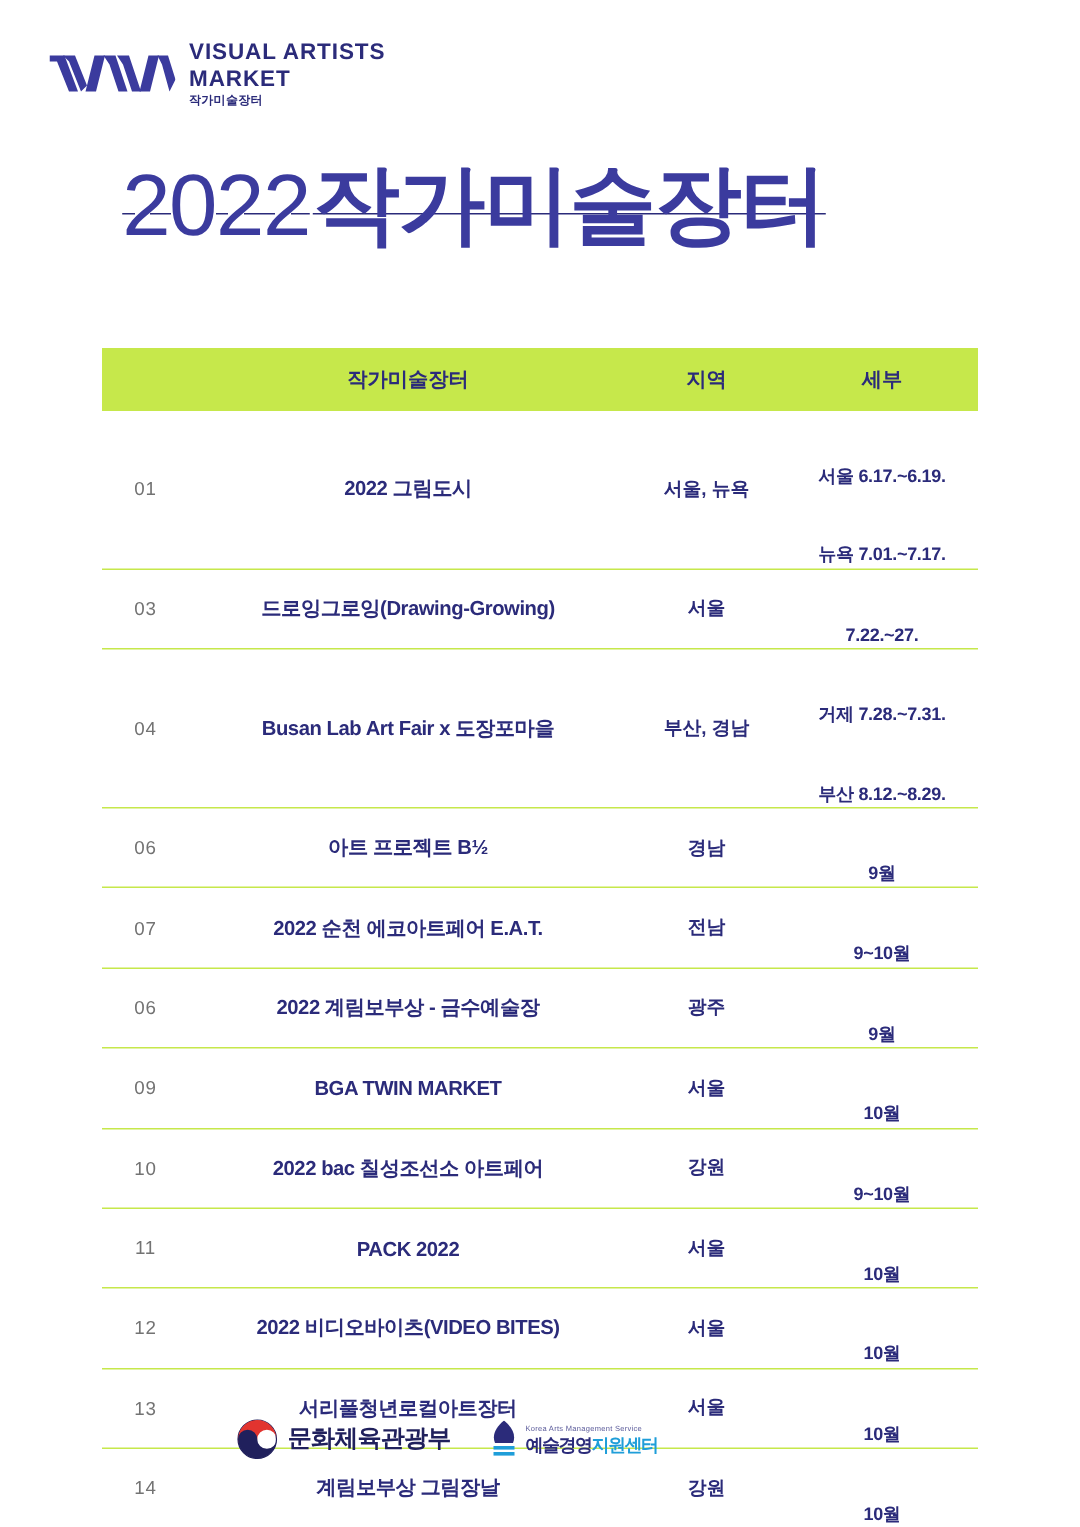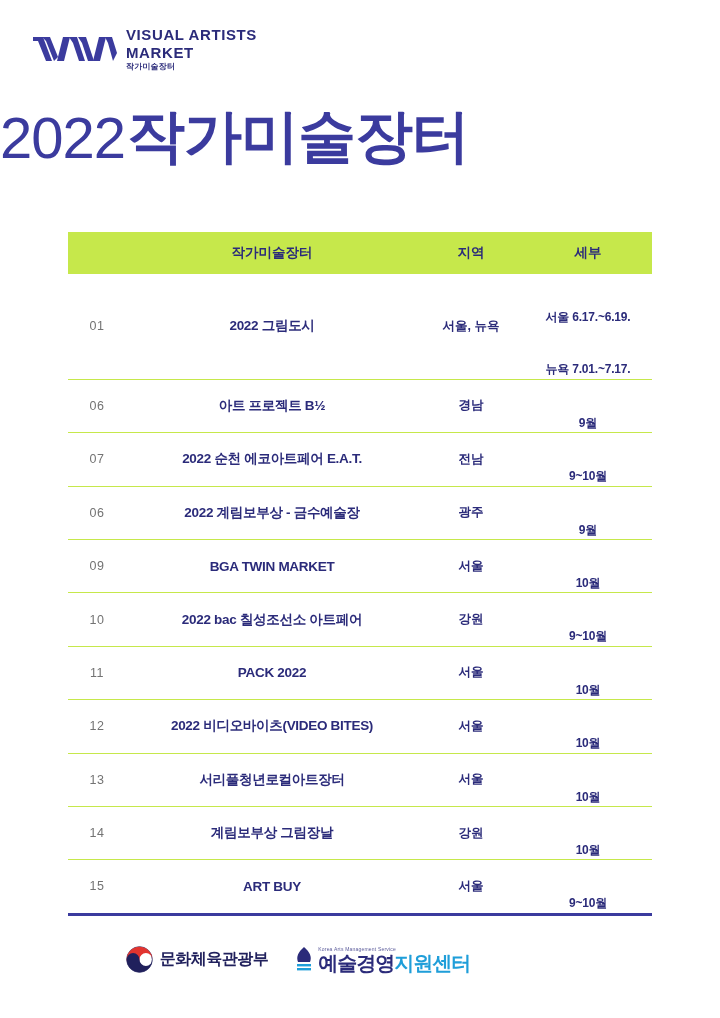--- a/index.html
+++ b/index.html
@@ -48,21 +48,23 @@
     color: #2b2b7a;
     margin-top: 1px;
   }
 
   
   .title {
     position: absolute;
     left: 0;
     top: 98px;
     width: 632px;
+    text-align: center;
     white-space: nowrap;
+    text-decoration: underline;
   }
   .title .year {
     font-size: 58px;
     font-weight: 300;
     color: #3b3b9e;
     letter-spacing: -1px;
     vertical-align: middle;
   }
   .title .name {
     font-size: 58px;
@@ -181,21 +183,21 @@
     line-height: 1.0;
   }
   .kams-txt .k-en {
     font-size: 5px;
     color: #5b5b9a;
     letter-spacing: 0.2px;
     display: block;
     margin-bottom: 1px;
   }
   .kams-txt .k-ko {
-    font-size: 20px;
+    font-size: 12px;
     font-weight: bold;
     letter-spacing: -1px;
     display: block;
   }
   .kams-txt .k-ko .a { color: #2b2b7a; }
   .kams-txt .k-ko .b { color: #1f9ed9; }
 </style>
 </head>
 <body>
 
@@ -239,20 +241,37 @@
       </tr>
     </thead>
     <tbody>
         <tr>
           <td class="num">01</td>
           <td class="name">2022 그림도시</td>
           <td class="region">서울, 뉴욕</td>
           <td class="detail">
             <span class="dl">서울 6.17.~6.19.</span>
             <span class="dl">뉴욕 7.01.~7.17.</span>
+          </td>
+        </tr>
+        <tr>
+          <td class="num">03</td>
+          <td class="name">드로잉그로잉(Drawing-Growing)</td>
+          <td class="region">서울</td>
+          <td class="detail">
+            <span class="dl">7.22.~27.</span>
+          </td>
+        </tr>
+        <tr>
+          <td class="num">04</td>
+          <td class="name">Busan Lab Art Fair x 도장포마을</td>
+          <td class="region">부산, 경남</td>
+          <td class="detail">
+            <span class="dl">거제 7.28.~7.31.</span>
+            <span class="dl">부산 8.12.~8.29.</span>
           </td>
         </tr>
         <tr>
           <td class="num">06</td>
           <td class="name">아트 프로젝트 B½</td>
           <td class="region">경남</td>
           <td class="detail">
             <span class="dl">9월</span>
           </td>
         </tr>

